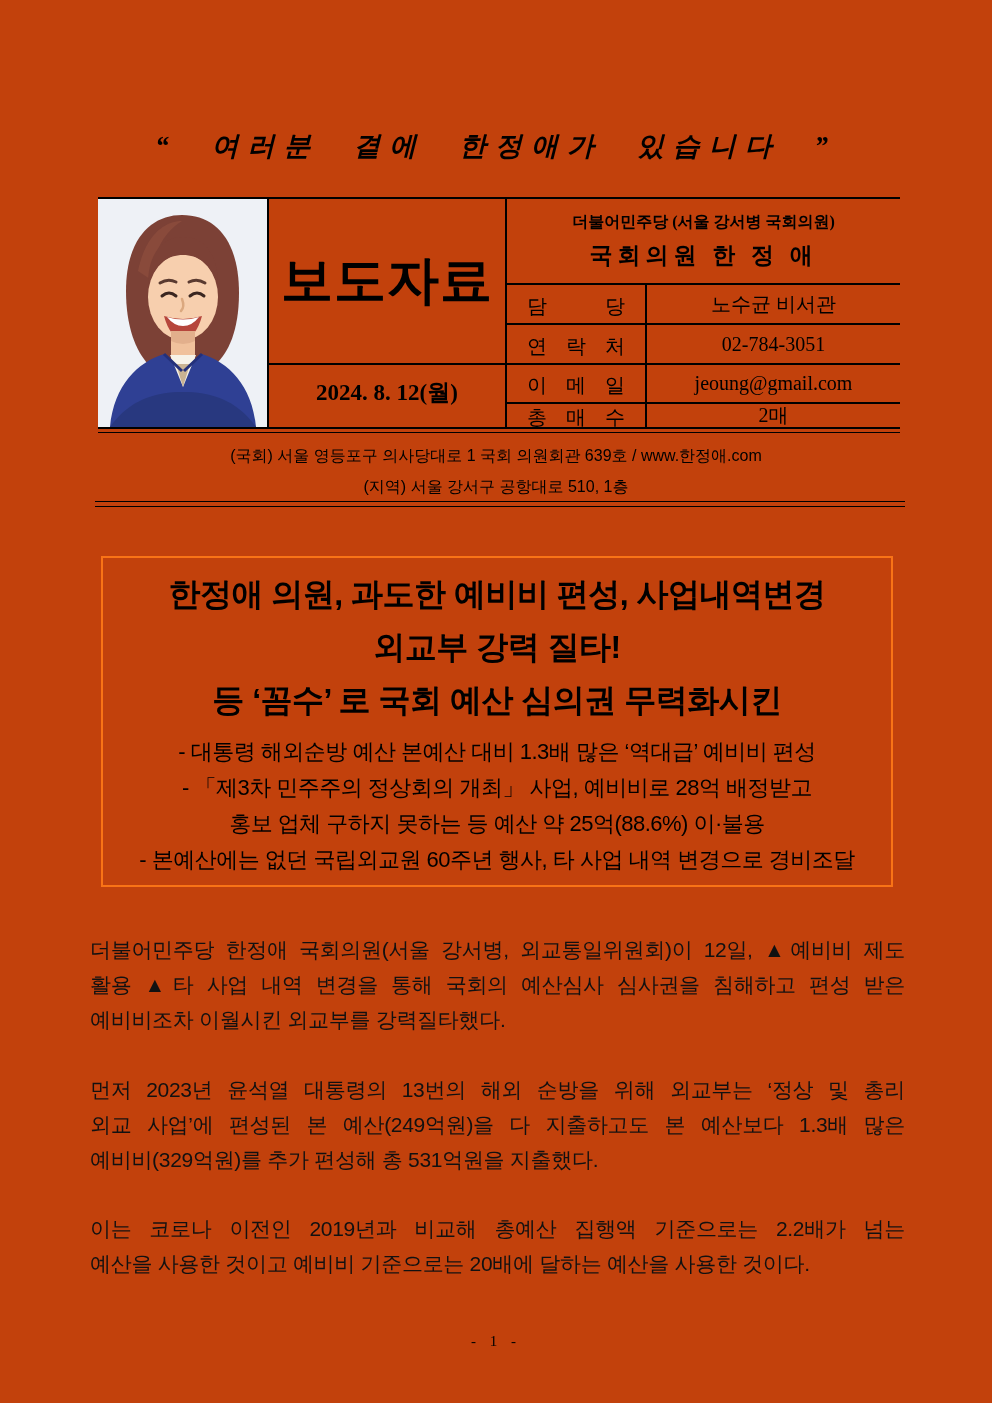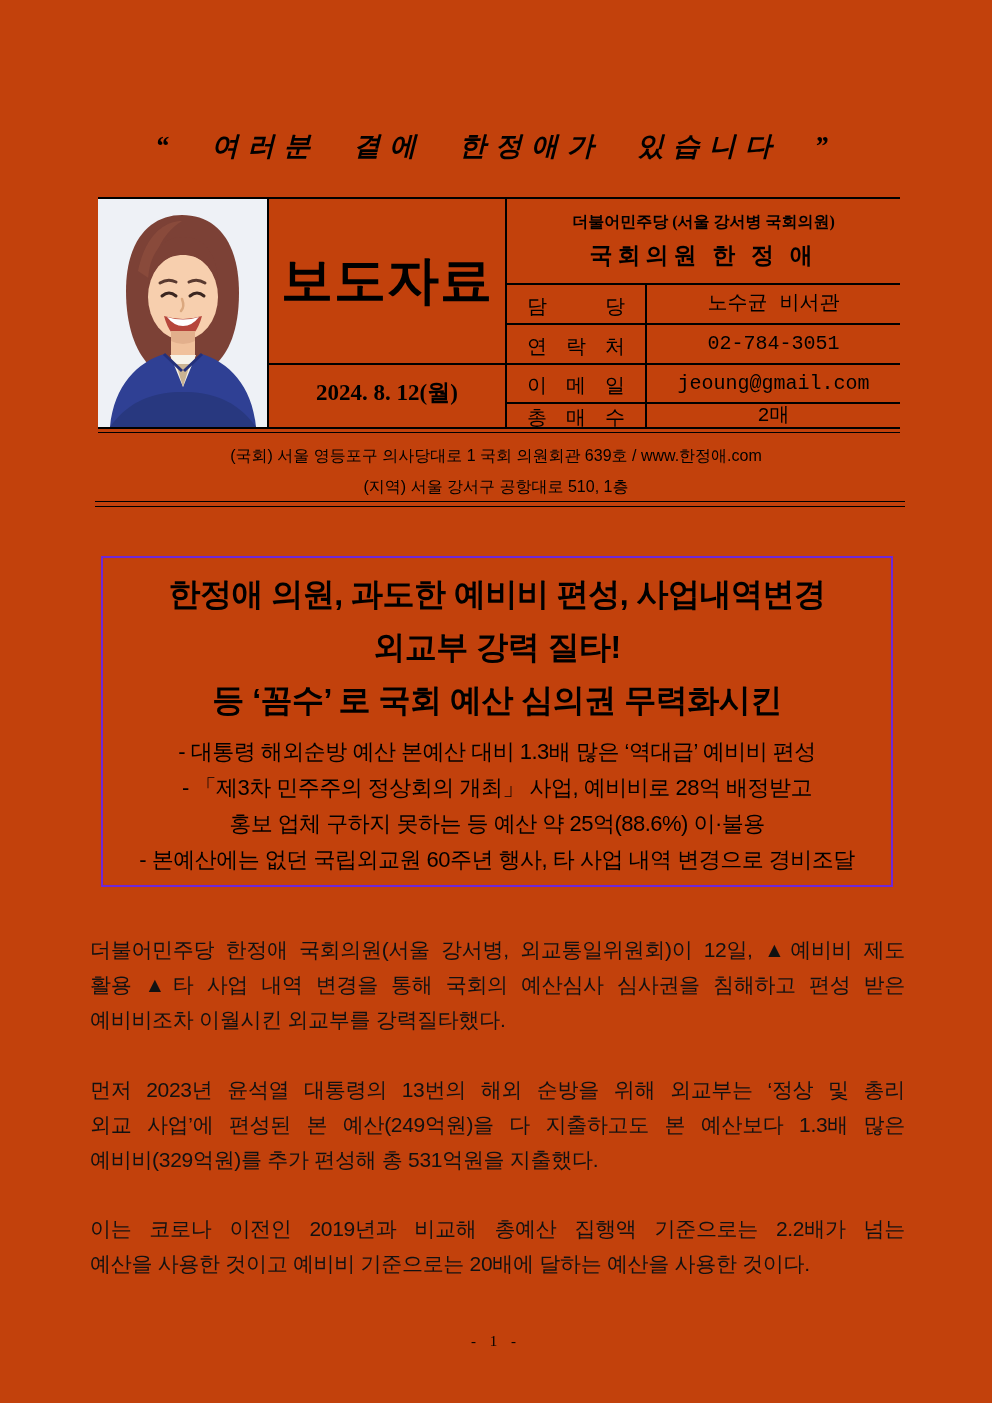--- a/index.html
+++ b/index.html
@@ -48,36 +48,36 @@
   }
   .party-line { font-family:"Liberation Serif", serif; font-size:16px; font-weight:700; }
   .member-title { font-family:"Liberation Serif", serif; font-size:23px; font-weight:700; letter-spacing:5px; }
   .lbl {
     position:absolute; left:409px; width:138px; box-sizing:border-box; padding:2px 20px;
     font-family:"Liberation Serif", serif; font-size:20px;
     text-align:justify; text-align-last:justify;
   }
   .val {
     position:absolute; left:549px; width:253px; text-align:center;
-    font-family:Liberation Mono, monospace; font-size:20px;
+    font-family:Liberation Serif, serif; font-size:20px;
   }
   .r1 { top:88px;  height:38px; line-height:38px; }
   .r2 { top:128px; height:38px; line-height:38px; }
   .r3 { top:168px; height:37px; line-height:37px; }
   .r4 { top:207px; height:22px; line-height:23px; }
   
   .addr { position:absolute; left:0; right:0; text-align:center; font-size:16px; font-weight:500; }
   .addr1 { top:446px; }
   .addr2 { top:477px; }
   .rule2 { position:absolute; left:95px; top:501px; width:810px; height:4px;
            border-top:1px solid #000; border-bottom:1px solid #000; }
   
   .hbox {
     position:absolute; left:101px; top:556px; width:792px; height:331px;
-    border:2px solid #6d28d9; box-sizing:border-box; text-align:center;
+    border:2px solid #f97316; box-sizing:border-box; text-align:center;
   }
   .t-line { font-size:32px; font-weight:900; line-height:53px; letter-spacing:-0.5px; }
   .title-block { margin-top:10px; }
   .bullet-block { margin-top:7px; }
   .b-line { font-size:22px; font-weight:500; line-height:36px; letter-spacing:-0.5px; }
   
   .par { position:absolute; left:90px; width:815px; font-size:21px; font-weight:500;
          line-height:35px; color:#111; letter-spacing:-0.3px; }
   .p1 { top:932px; } .p2 { top:1072px; } .p3 { top:1211px; }
   .jline { text-align:justify; text-align-last:justify; }

